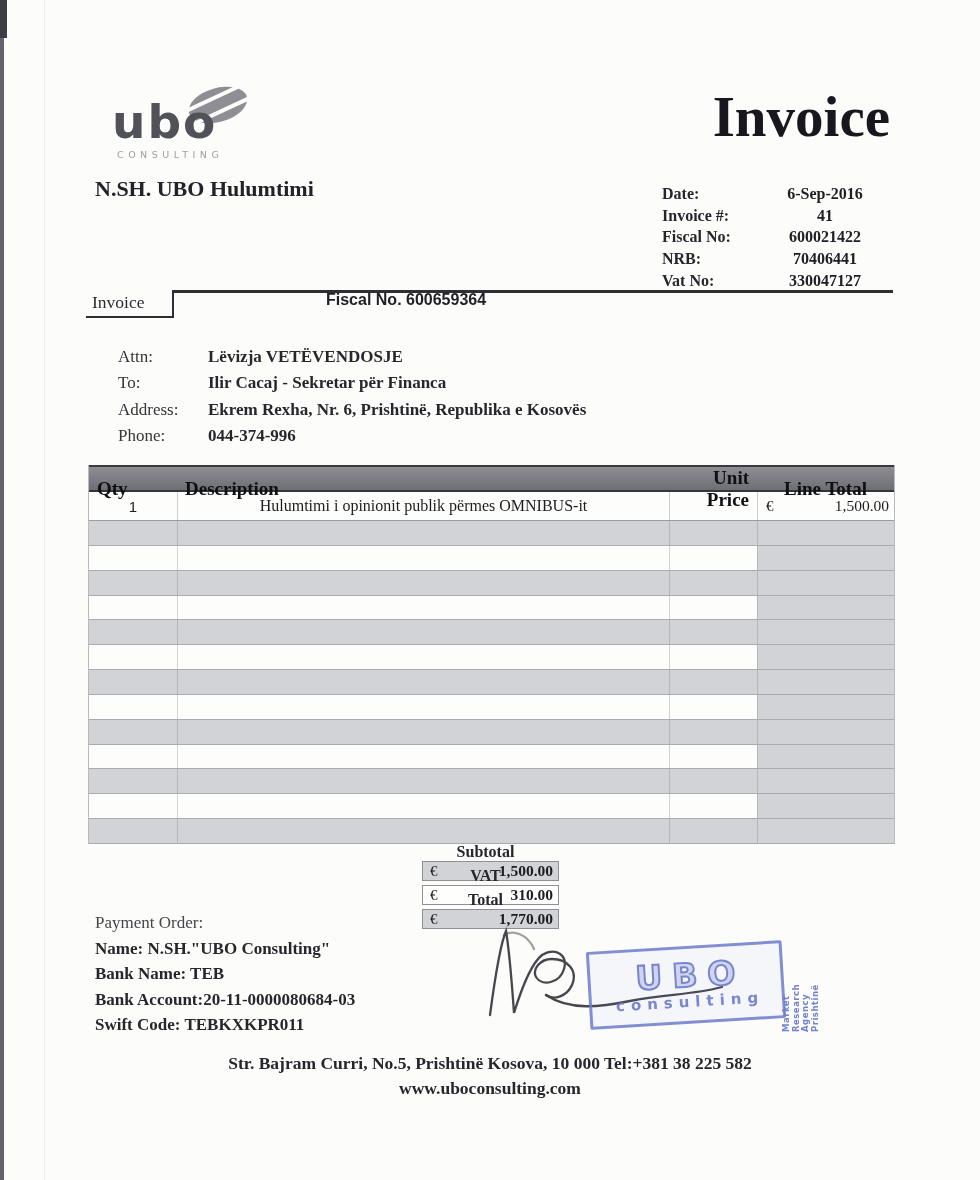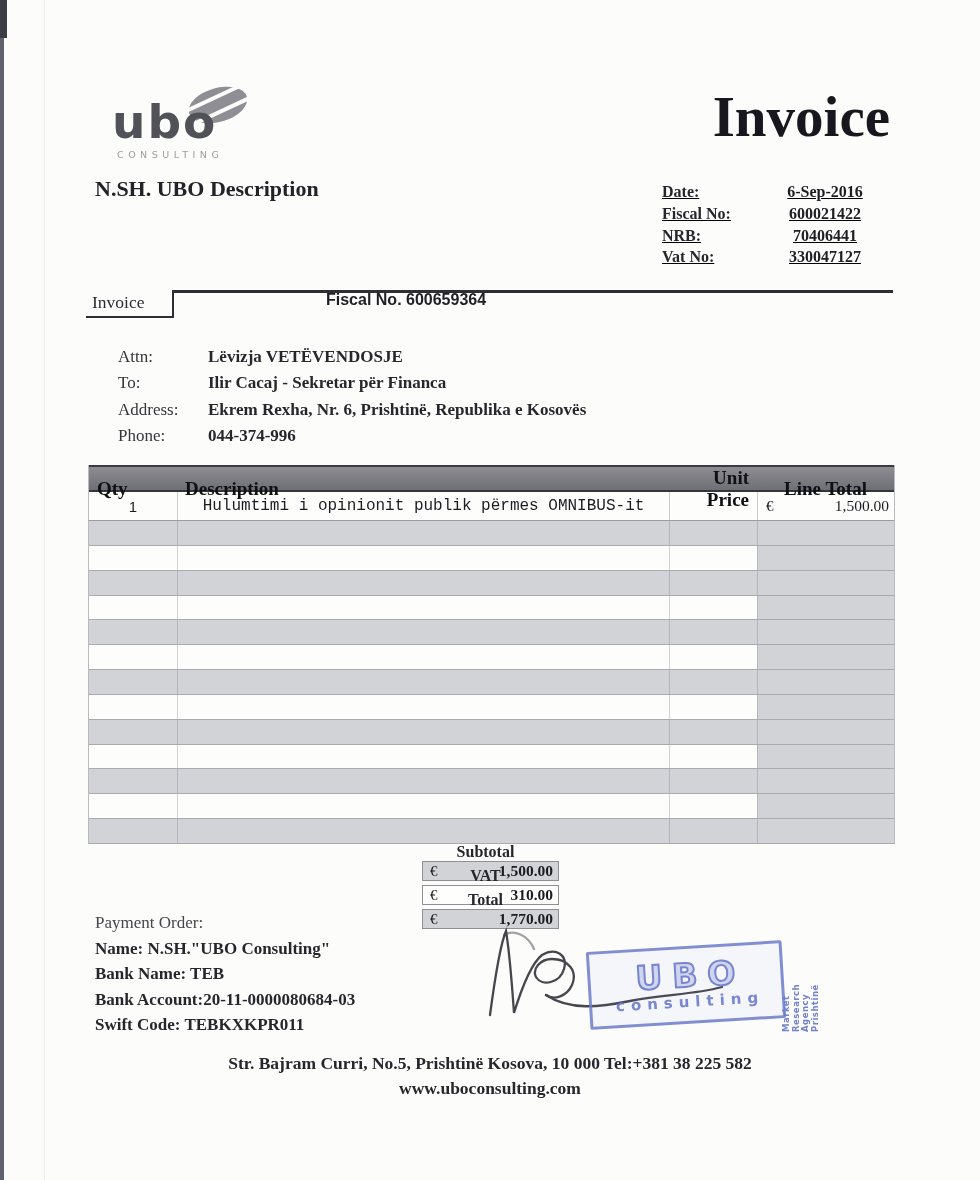--- a/index.html
+++ b/index.html
@@ -23,21 +23,21 @@
   .logo-text{position:absolute;left:112px;top:98px;font-family:"DejaVu Sans","Liberation Sans",sans-serif;font-weight:bold;font-size:47px;letter-spacing:2px;color:#515158;line-height:1;}
   .logo-sub{position:absolute;left:117px;top:149px;font-family:"DejaVu Sans","Liberation Sans",sans-serif;font-size:9.5px;letter-spacing:4.5px;color:#9d9da4;}
   .logo-globe{position:absolute;left:182px;top:80px;}
 
   .company-name{position:absolute;left:95px;top:176px;font-weight:bold;font-size:22px;color:#222228;}
 
   .invoice-title{position:absolute;left:590px;top:86px;width:300px;text-align:right;font-weight:bold;font-size:57px;color:#17171d;line-height:1.1;}
 
   
   .meta{position:absolute;left:662px;top:183px;width:228px;}
-  .meta-row{display:flex;height:21.8px;align-items:flex-start;text-decoration:underline;}
+  .meta-row{display:flex;height:21.8px;align-items:center;}
   .meta-label{width:98px;font-weight:bold;font-size:16px;color:#26262c;}
   .meta-value{flex:1;text-align:center;font-weight:bold;font-size:16px;color:#1e1e24;}
 
   
   .customer-label{position:absolute;left:92px;top:292px;font-size:17.5px;color:#2b2b31;}
   .customer-underline{position:absolute;left:86px;top:316px;width:88px;height:2px;background:#2e2e34;}
   .customer-vline{position:absolute;left:172px;top:290px;width:2px;height:28px;background:#2e2e34;}
   .customer-topline{position:absolute;left:172px;top:290px;width:721px;height:2.5px;background:#2e2e34;}
   .customer-fiscal{position:absolute;left:326px;top:291px;font-family:Liberation Sans, sans-serif;font-weight:bold;font-size:16px;color:#1f1f25;}
 
@@ -51,21 +51,21 @@
   .table{position:absolute;left:88px;top:465px;width:805px;border-left:1px solid rgba(120,120,130,.5);border-right:1px solid rgba(120,120,130,.5);}
   .thead{display:grid;grid-template-columns:88px 492px 88px auto;height:27px;background:linear-gradient(var(--header-gray-1),var(--header-gray-2));border-top:2px solid #3a3a40;border-bottom:2px solid #35353b;box-sizing:border-box;align-items:center;font-weight:bold;font-size:19px;color:#0f0f14;}
   .th{padding:0 8px;}
   .th.h0,.th.h1{text-align:left;}
   .th.h2{text-align:right;}
   .th.h3{text-align:center;}
   .drow{display:grid;grid-template-columns:88px 492px 88px auto;height:28px;background:#fdfdfc;border-bottom:1px solid #9a9aa0;align-items:center;}
   .dcell{height:100%;display:flex;align-items:center;box-sizing:border-box;border-left:1px solid rgba(130,130,140,.4);}
   .dcell.first{border-left:none;}
   .dqty{justify-content:center;font-family:"Liberation Sans","DejaVu Sans",sans-serif;font-size:15px;color:#1c1c22;}
-  .ddesc{justify-content:center;font-family:Liberation Mono, monospace;font-size:16px;color:#1c1c22;}
+  .ddesc{justify-content:center;font-family:Liberation Serif, serif;font-size:16px;color:#1c1c22;}
   .dtotal .cur{padding-left:8px;font-size:15px;color:#1c1c22;}
   .dtotal .amt{margin-left:auto;padding-right:5px;font-size:15.5px;color:#1c1c22;}
   .ebody{display:flex;flex-direction:column;height:323px;}
   .erow{flex:1;display:grid;grid-template-columns:88px 492px 88px auto;border-bottom:1px solid #aaaab0;}
   .erow .ecell{box-sizing:border-box;border-left:1px solid rgba(130,130,140,.35);background:#fdfdfc;}
   .erow .ecell.c0{border-left:none;}
   .erow.gray .ecell{background:var(--row-gray);}
   .erow .ecell.c3{background:var(--row-gray);}
 
   
@@ -109,28 +109,32 @@
   <svg class="logo-globe" width="72" height="50" viewBox="0 0 72 50">
     <g transform="rotate(-16 36 25)">
       <ellipse cx="36" cy="25" rx="30" ry="17" fill="#8e8e94"></ellipse>
       <rect x="0" y="15" width="72" height="4" fill="#fcfcfb" transform="rotate(-9 36 25)"></rect>
       <rect x="0" y="30" width="72" height="4" fill="#fcfcfb" transform="rotate(-9 36 25)"></rect>
     </g>
   </svg>
   <div class="logo-text">ubo</div>
   <div class="logo-sub">CONSULTING</div>
 
-  <div class="company-name">N.SH. UBO Description</div>
+  <div class="company-name">N.SH. UBO Hulumtimi</div>
 
   <div class="invoice-title">Invoice</div>
 
   <div class="meta">
     <div class="meta-row">
       <span class="meta-label">Date:</span>
       <span class="meta-value">6-Sep-2016</span>
+    </div>
+    <div class="meta-row">
+      <span class="meta-label">Invoice #:</span>
+      <span class="meta-value">41</span>
     </div>
     <div class="meta-row">
       <span class="meta-label">Fiscal No:</span>
       <span class="meta-value">600021422</span>
     </div>
     <div class="meta-row">
       <span class="meta-label">NRB:</span>
       <span class="meta-value">70406441</span>
     </div>
     <div class="meta-row">

